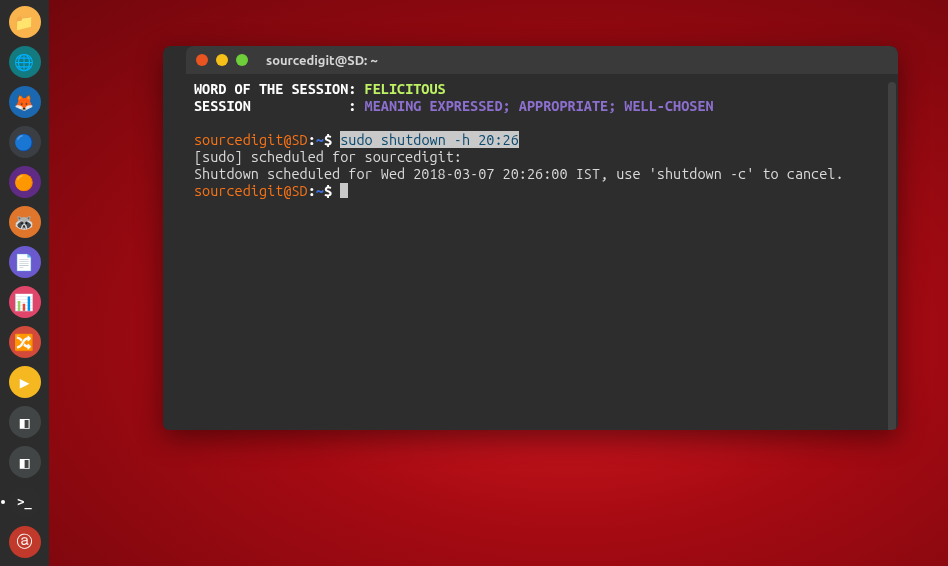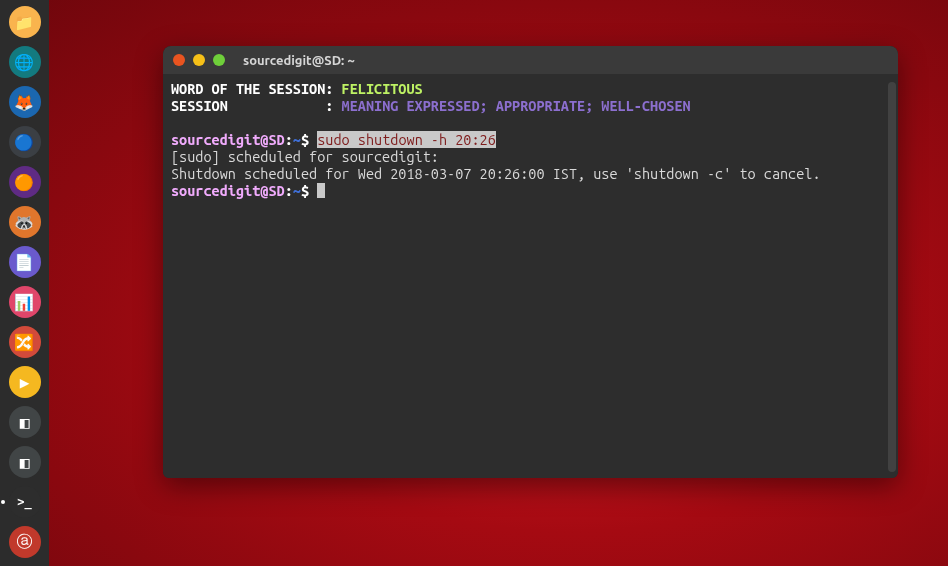--- a/index.html
+++ b/index.html
@@ -37,27 +37,28 @@
     transform: translateY(-50%);
     width: 4px; height: 4px;
     background: #fff;
     border-radius: 2px;
   }
 
   
   .terminal-window {
     position: absolute;
     left: 163px; top: 46px;
-    width: 735px; height: 432px;
+    width: 735px; height: 384px;
     background: #2d2d2d;
     border-radius: 8px 8px 6px 6px;
     box-shadow: 0 8px 28px rgba(0,0,0,0.45);
     display: flex;
     flex-direction: column;
     overflow: hidden;
+    padding-left: 23px;
   }
   .titlebar {
     height: 28px;
     background: #3a3a3a;
     display: flex;
     align-items: center;
     padding: 0 10px;
     gap: 8px;
     font-family: Ubuntu, "Segoe UI", sans-serif;
     border-radius: 8px 8px 0 0;
@@ -91,26 +92,26 @@
     position: absolute;
     right: 2px; top: 8px;
     width: 8px; height: 390px;
     background: rgba(120,120,120,0.28);
     border-radius: 4px;
   }
 
   .b-white { font-weight: 700; color: #ffffff; }
   .b-yellow { font-weight: 700; color: #bef264; }
   .b-purple { font-weight: 700; color: #8c6fcf; }
-  .b-green  { font-weight: 700; color: #f0abfc; }
+  .b-green  { font-weight: 400; color: #f97316; }
   .b-blue   { font-weight: 700; color: #3f6fd6; }
   .plain    { color: #d9d9d9; }
   .sel {
     background: #c9c9c9;
-    color: #7f1d1d;
+    color: #0c4a6e;
     margin-top: 20px;
   }
   .cursor {
     display: inline-block;
     width: 8px; height: 15px;
     background: #c9c9c9;
     vertical-align: -2px;
   }
 </style>
 </head>

